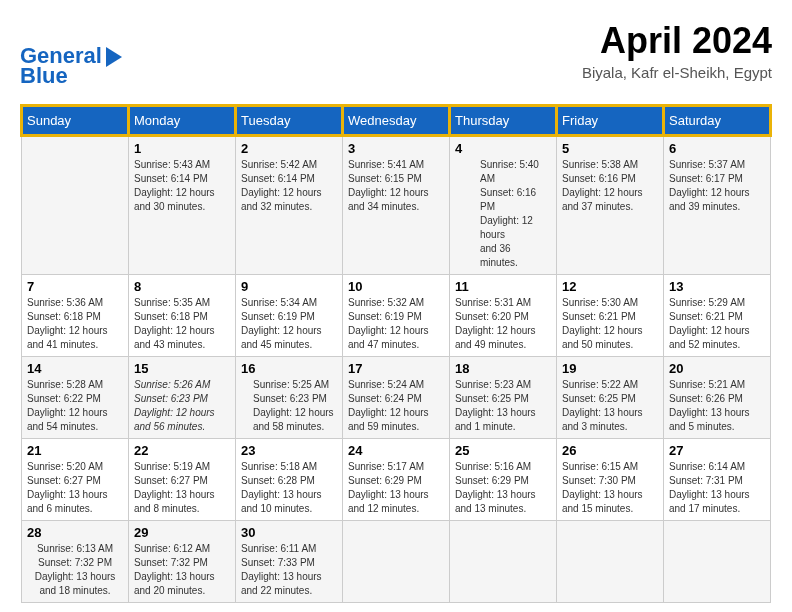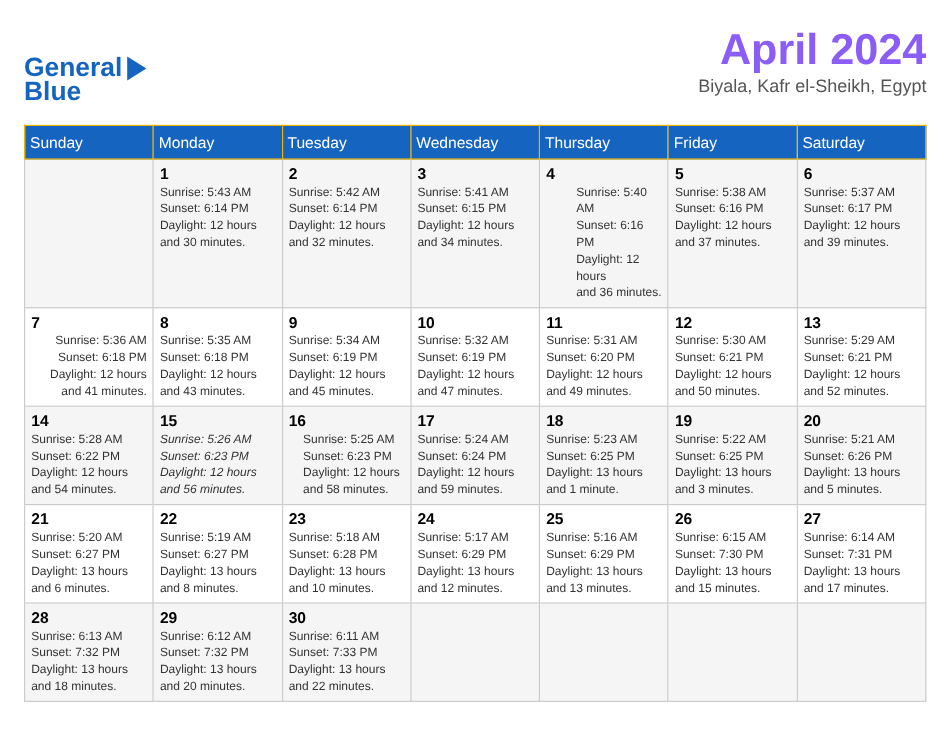--- a/index.html
+++ b/index.html
@@ -38,41 +38,41 @@
       border-bottom: 10px solid transparent;
       margin-left: 4px;
       margin-top: 2px;
     }
     .title-block {
       text-align: right;
     }
     .month-title {
       font-size: 36px;
       font-weight: bold;
-      color: #8b5cf6;
+      color: #000000;
     }
     .location {
       font-size: 15px;
       color: #555;
       margin-top: 2px;
       margin-left: 32px;
     }
     table {
       width: 100%;
       border-collapse: collapse;
       font-size: 11px;
     }
     thead tr th {
       background-color: #1565c0;
       color: #fff;
       padding: 6px 4px;
       text-align: left;
       font-size: 13px;
       font-weight: normal;
-      border: 1px solid #eab308;
+      border: 3px solid #eab308;
     }
     tbody tr td {
       border: 1px solid #ccc;
       vertical-align: top;
       padding: 4px 5px;
       width: calc(100% / 7);
       height: 80px;
     }
     tbody tr:nth-child(odd) td {
       background-color: #f5f5f5;
@@ -167,21 +167,21 @@
           <span class="day-num">6</span>
           <div class="cell-info" style="white-space: pre-line;">Sunrise: 5:37 AM
 Sunset: 6:17 PM
 Daylight: 12 hours
 and 39 minutes.</div>
         </td>
       </tr>
       <tr>
         <td>
           <span class="day-num">7</span>
-          <div class="cell-info" style="white-space: pre-line; text-align: right;">Sunrise: 5:36 AM
+          <div class="cell-info" style="white-space: pre-line;">Sunrise: 5:36 AM
 Sunset: 6:18 PM
 Daylight: 12 hours
 and 41 minutes.</div>
         </td>
         <td>
           <span class="day-num">8</span>
           <div class="cell-info" style="white-space: pre-line;">Sunrise: 5:35 AM
 Sunset: 6:18 PM
 Daylight: 12 hours
 and 43 minutes.</div>
@@ -320,21 +320,21 @@
           <span class="day-num">27</span>
           <div class="cell-info" style="white-space: pre-line;">Sunrise: 6:14 AM
 Sunset: 7:31 PM
 Daylight: 13 hours
 and 17 minutes.</div>
         </td>
       </tr>
       <tr>
         <td>
           <span class="day-num">28</span>
-          <div class="cell-info" style="white-space: pre-line;">Sunrise: 6:13 AM
+          <div class="cell-info" style="white-space: pre-line; text-align: center;">Sunrise: 6:13 AM
 Sunset: 7:32 PM
 Daylight: 13 hours
 and 18 minutes.</div>
         </td>
         <td>
           <span class="day-num">29</span>
           <div class="cell-info" style="white-space: pre-line;">Sunrise: 6:12 AM
 Sunset: 7:32 PM
 Daylight: 13 hours
 and 20 minutes.</div>

